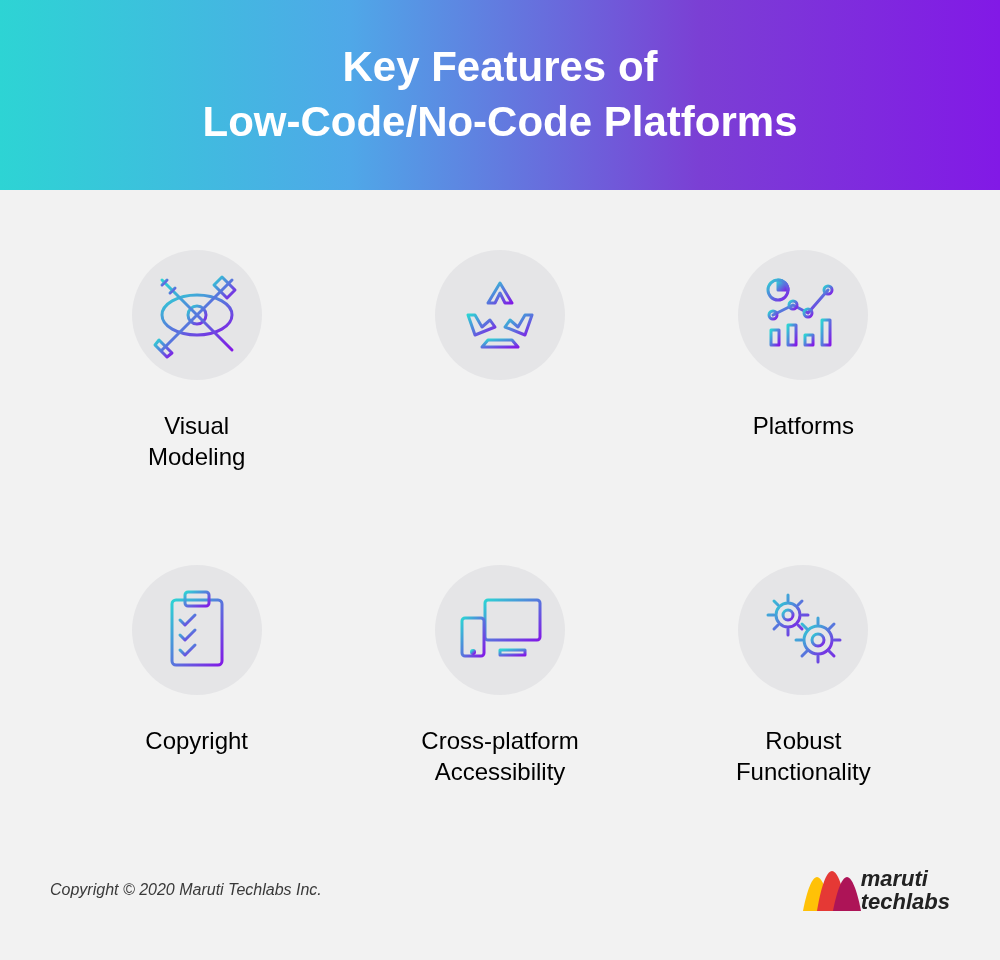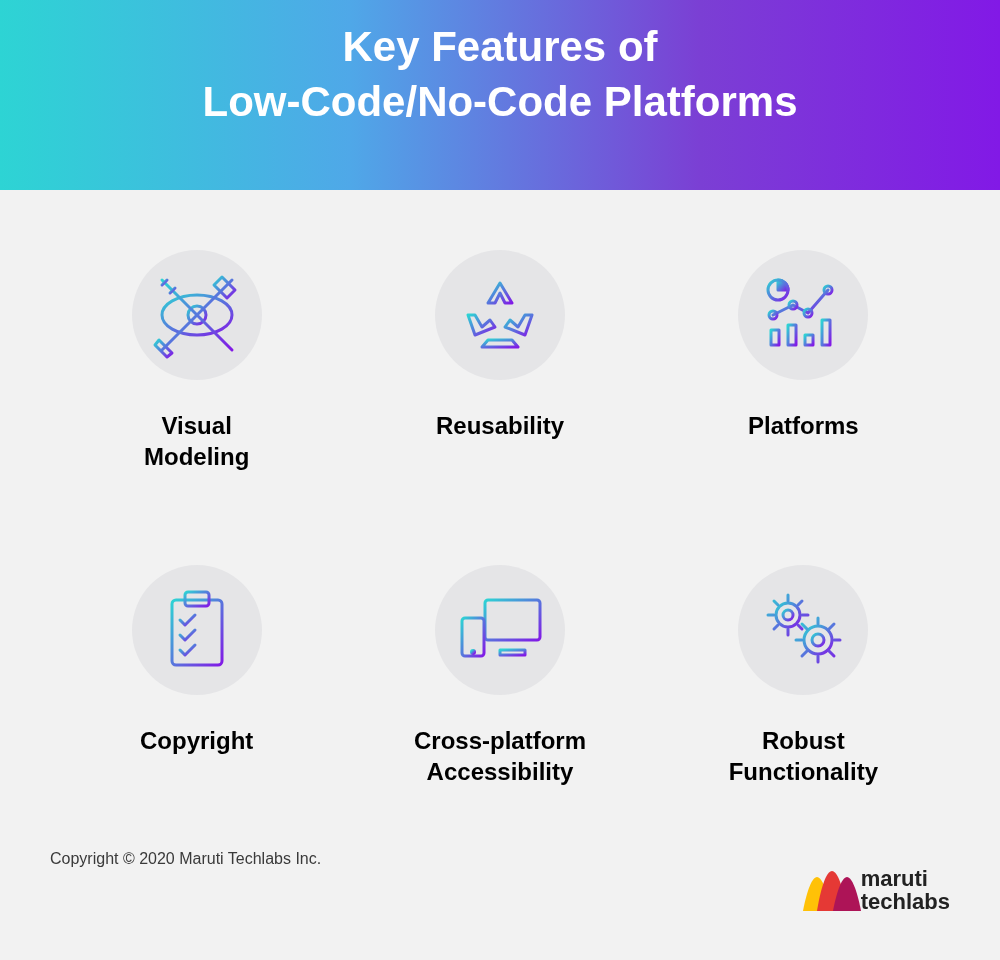--- a/index.html
+++ b/index.html
@@ -8,20 +8,21 @@
       height: 960px;
       font-family: -apple-system, BlinkMacSystemFont, 'Segoe UI', Arial, sans-serif;
       background: #f2f2f2;
       overflow: hidden;
     }
     .header {
       width: 100%;
       height: 190px;
       background: linear-gradient(90deg, #2dd4d4 0%, #4fa8e8 35%, #7b3fd4 70%, #8219e6 100%);
       display: flex;
+      align-items: center;
       justify-content: center;
       text-align: center;
       color: white;
       font-weight: 700;
       font-size: 42px;
       line-height: 1.3;
       padding: 20px;
     }
     .grid {
       display: grid;
@@ -46,30 +47,32 @@
       align-items: center;
       justify-content: center;
       margin-bottom: 30px;
     }
     .icon-circle svg {
       width: 100px;
       height: 100px;
     }
     .card-label {
       font-size: 24px;
-      font-weight: 700;
+      font-weight: 400;
       color: #000;
       line-height: 1.3;
       white-space: pre-line;
     }
     .footer {
       display: flex;
+      align-items: center;
       justify-content: space-between;
       padding: 0 50px 30px 50px;
       height: 110px;
+      font-style: italic;
     }
     .copyright {
       font-size: 16px;
       color: #3a3a3a;
     }
     .logo {
       display: flex;
       align-items: center;
     }
     .logo-mark {
@@ -126,21 +129,20 @@
 
   <div class="card">
     <div class="icon-circle">
       <svg viewBox="0 0 100 100" fill="none" stroke-width="3" stroke-linecap="round" stroke-linejoin="round">
         <path d="M50 18 L62 38 L55 38 L50 28 L45 38 L38 38 Z" class="grad1"></path>
         <path d="M25 70 L18 50 L25 50 L32 62 L40 55 L45 62 Z" class="grad1"></path>
         <path d="M75 70 L82 50 L75 50 L68 62 L60 55 L55 62 Z" class="grad1"></path>
         <path d="M38 75 L62 75 L68 82 L50 82 L32 82 Z" class="grad1"></path>
       </svg>
     </div>
-    <div class="card-label">Reusability</div>
   </div>
 
   <div class="card">
     <div class="icon-circle">
       <svg viewBox="0 0 100 100" fill="none" stroke-width="3" stroke-linecap="round" stroke-linejoin="round">
         <path d="M20 50 L40 40 L55 48 L75 25" class="grad1"></path>
         <circle cx="20" cy="50" r="4" class="grad1"></circle>
         <circle cx="40" cy="40" r="4" class="grad1"></circle>
         <circle cx="55" cy="48" r="4" class="grad1"></circle>
         <circle cx="75" cy="25" r="4" class="grad1"></circle>

